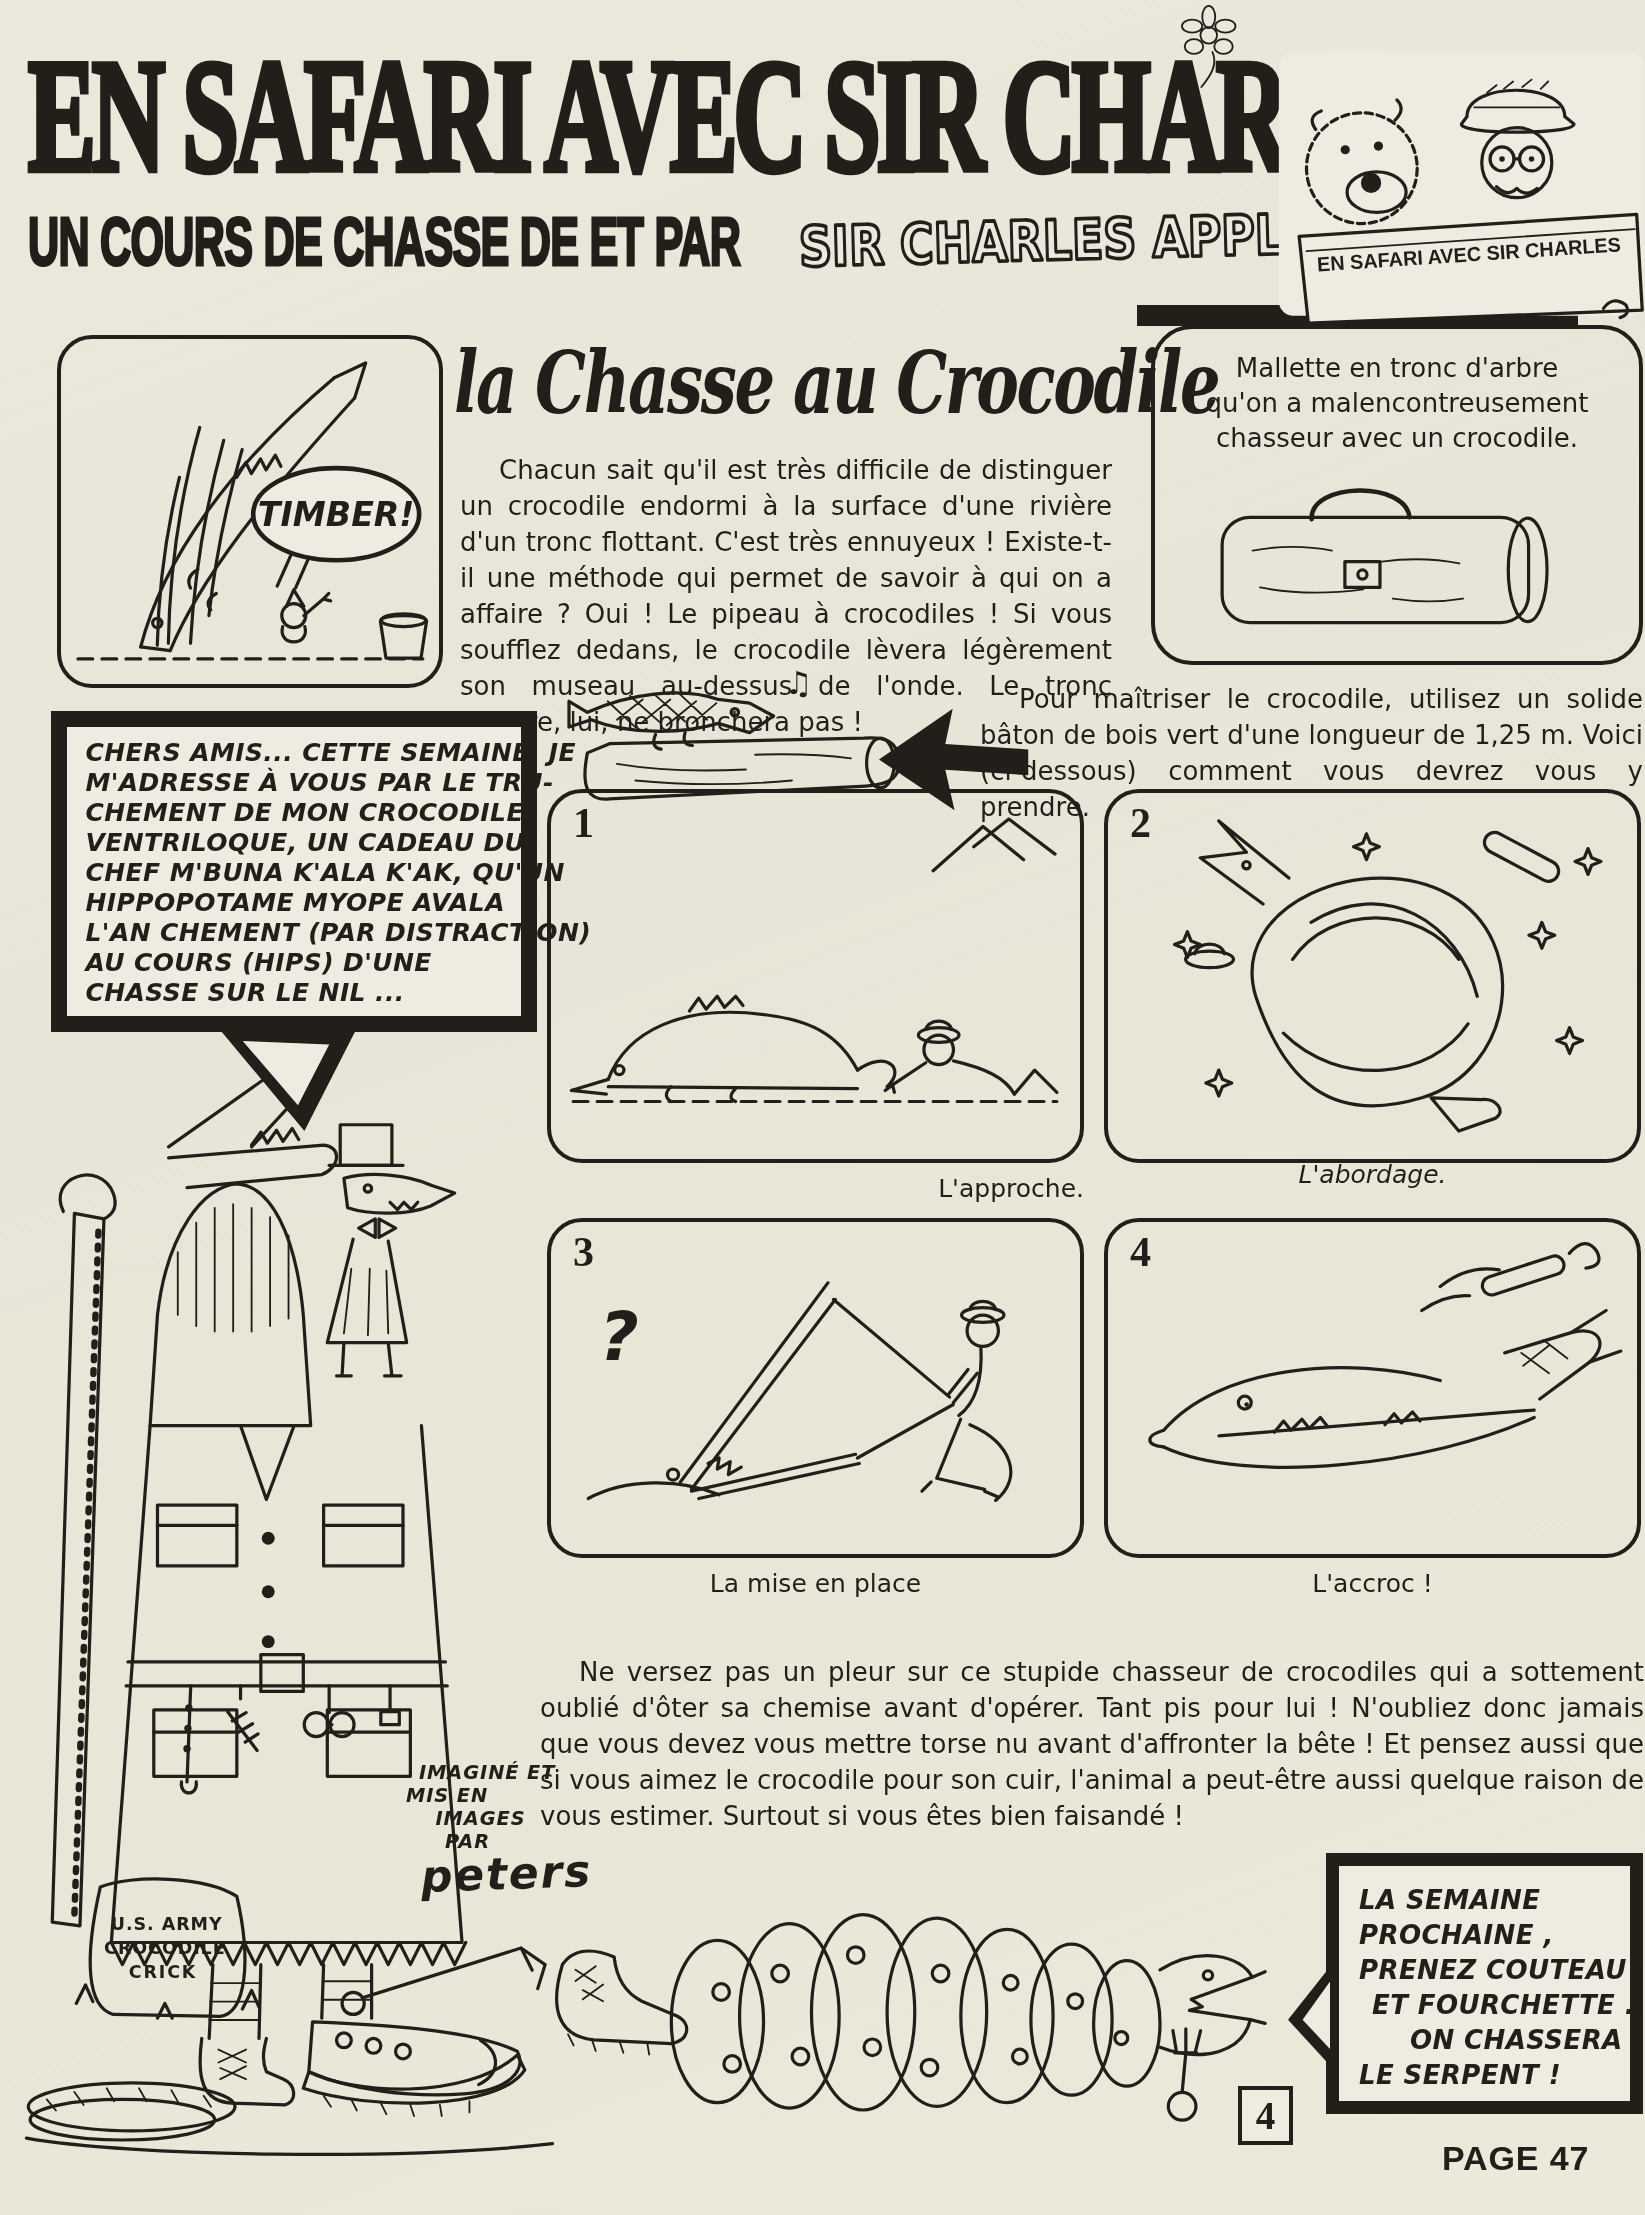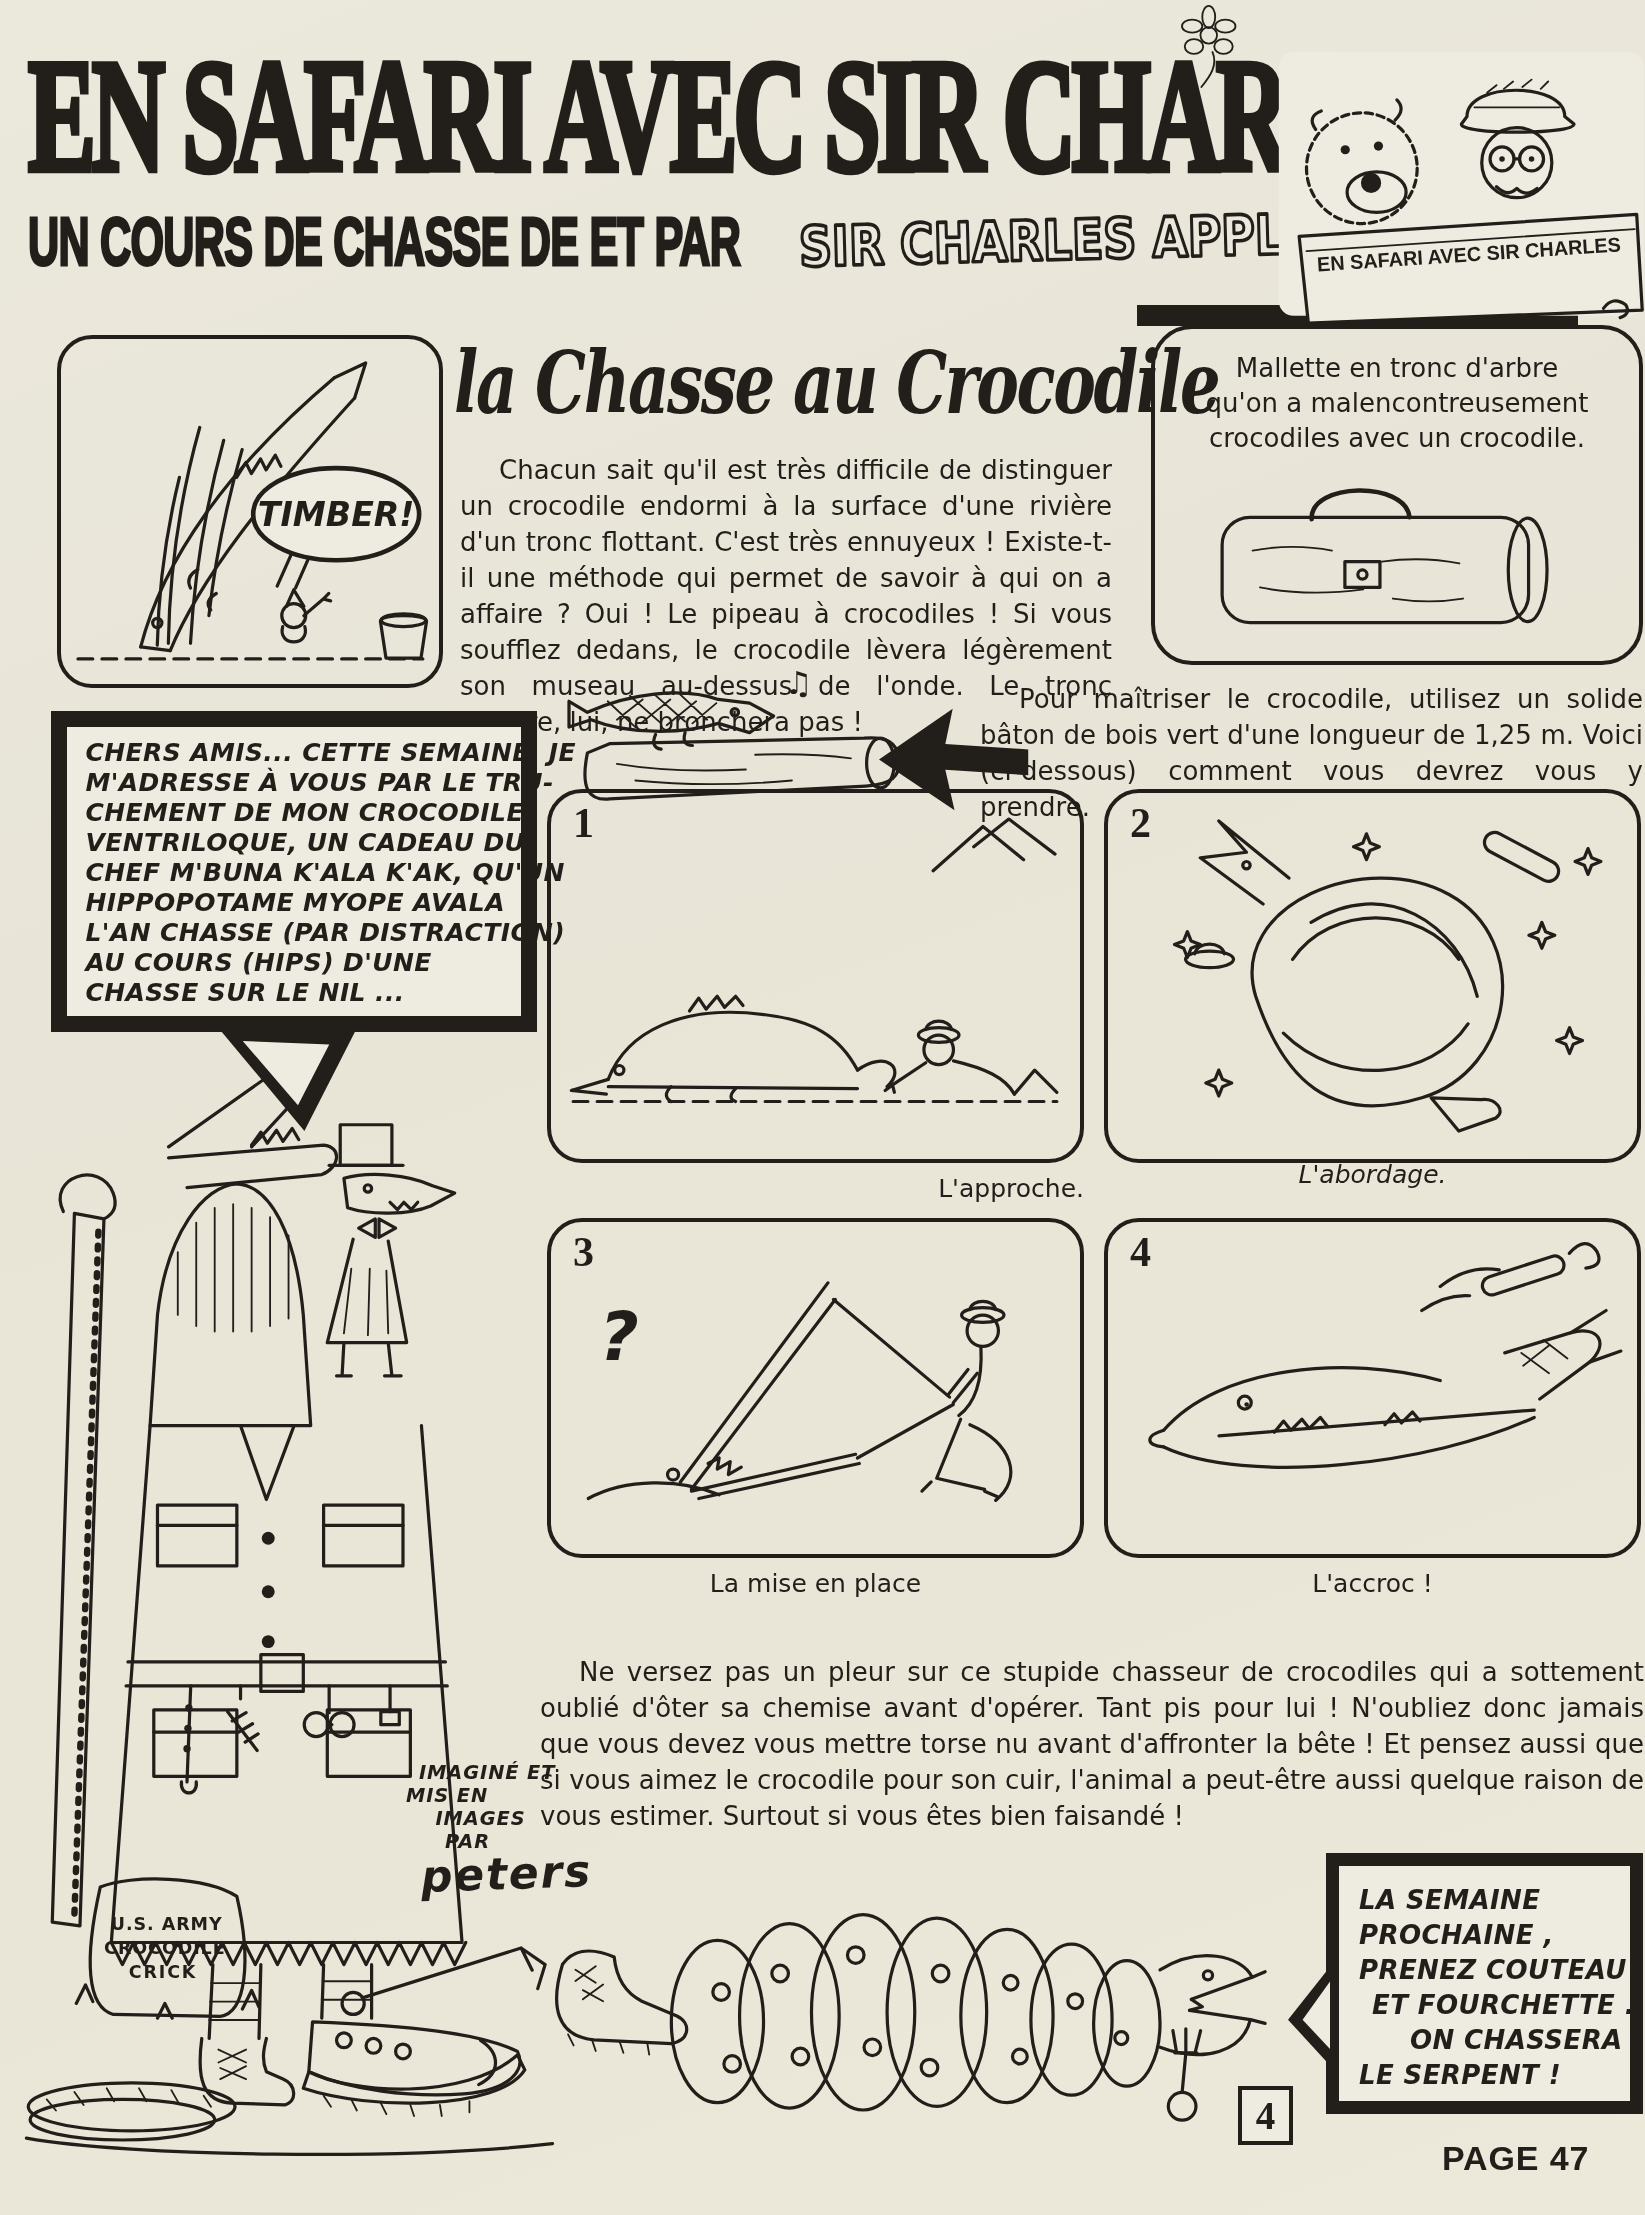--- a/index.html
+++ b/index.html
@@ -196,21 +196,21 @@
     </svg>
   </div>
 
   <div class="abs heading">la Chasse au Crocodile</div>
   <div class="abs bodytext indent" style="left:460px;top:452px;width:652px;">Chacun sait qu'il est très difficile de distinguer un crocodile endormi à la surface d'une rivière d'un tronc flottant. C'est très ennuyeux ! Existe-t-il une méthode qui permet de savoir à qui on a affaire ? Oui ! Le pipeau à crocodiles ! Si vous soufflez dedans, le crocodile lèvera légèrement son museau au-dessus de l'onde. Le tronc d'arbre, lui, ne bronchera pas !</div>
 
   <div class="abs frame mallette">
     <div class="cap">
       <div>Mallette en tronc d'arbre</div>
       <div>qu'on a malencontreusement</div>
-      <div>crocodiles avec un crocodile.</div>
+      <div>chasseur avec un crocodile.</div>
     </div>
     <svg width="397" height="180" viewBox="0 0 430 195" style="display:block;margin:16.6px auto 0;">
       <g class="ln">
         <path class="fat" d="M122,50 C120,10 224,8 228,48"></path>
         <rect x="25" y="48" width="332" height="114" rx="30"></rect>
         <ellipse cx="356" cy="105" rx="21" ry="56"></ellipse>
         <path class="thin" d="M58,84 q44,-8 86,0 M66,124 q52,10 112,2 M198,96 q44,-6 84,2 M210,136 q40,6 76,0"></path>
         <rect x="158" y="96" width="38" height="28"></rect>
         <circle cx="177" cy="110" r="5"></circle>
       </g>
@@ -238,21 +238,21 @@
 
   <div class="abs bodytext indent" style="left:980px;top:681px;width:663px;">Pour maîtriser le crocodile, utilisez un solide bâton de bois vert d'une longueur de 1,25 m. Voici (ci-dessous) comment vous devrez vous y prendre.</div>
 
   <div class="abs speechbox hand">
     <div class="line">CHERS AMIS... CETTE SEMAINE, JE</div>
     <div class="line">M'ADRESSE À VOUS PAR LE TRU-</div>
     <div class="line">CHEMENT DE MON CROCODILE</div>
     <div class="line">VENTRILOQUE, UN CADEAU DU</div>
     <div class="line">CHEF M'BUNA K'ALA K'AK, QU'UN</div>
     <div class="line">HIPPOPOTAME MYOPE AVALA</div>
-    <div class="line">L'AN CHASSE (PAR DISTRACTION)</div>
+    <div class="line">L'AN CHEMENT (PAR DISTRACTION)</div>
     <div class="line">AU COURS (HIPS) D'UNE</div>
     <div class="line">CHASSE SUR LE NIL ...</div>
   </div>
   <svg class="abs" style="left:217px;top:1026px;z-index:3;" width="138" height="109" viewBox="0 0 150 118">
     <polygon class="ink" points="0,0 150,6 95,114"></polygon>
     <polygon class="paper" points="28,16 122,20 88,86"></polygon>
   </svg>
 
   <svg class="abs" style="left:18.5px;top:1038px;z-index:2;" width="540" height="1126" viewBox="0 0 585 1220">
     <g class="ln">

